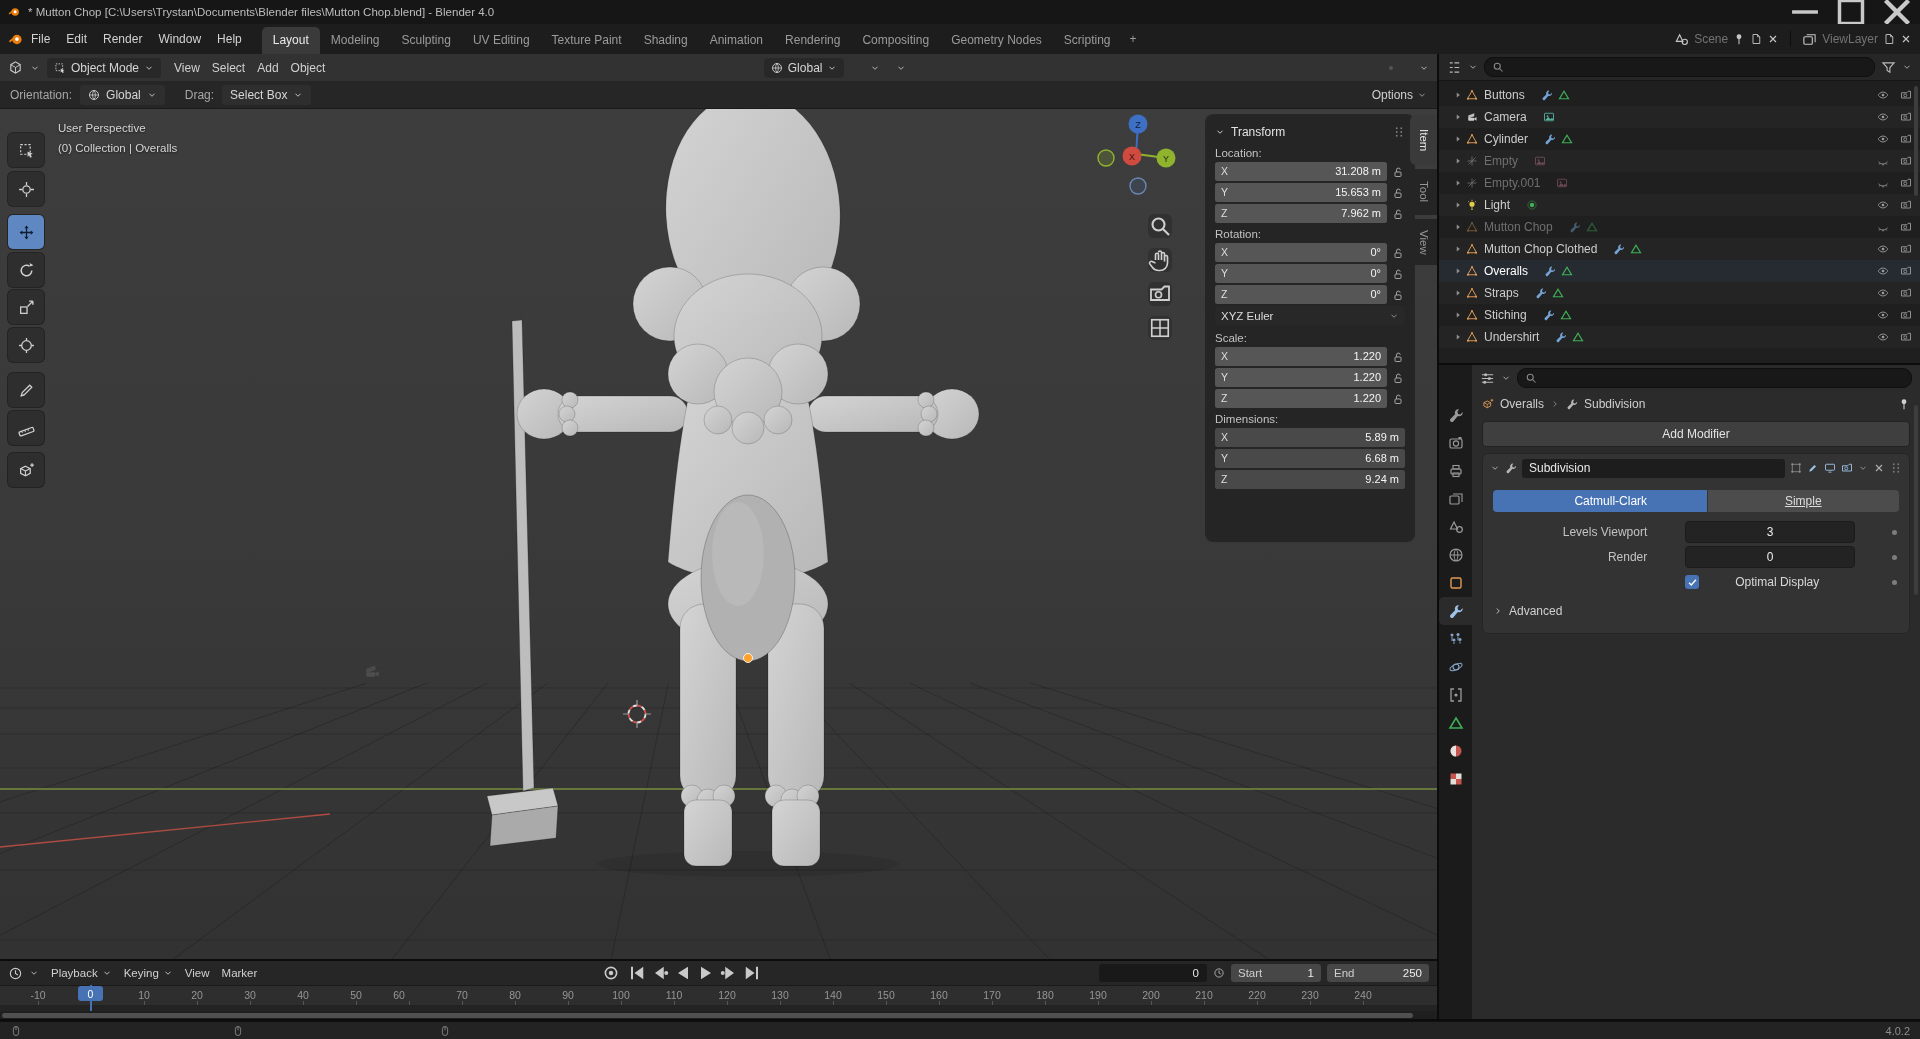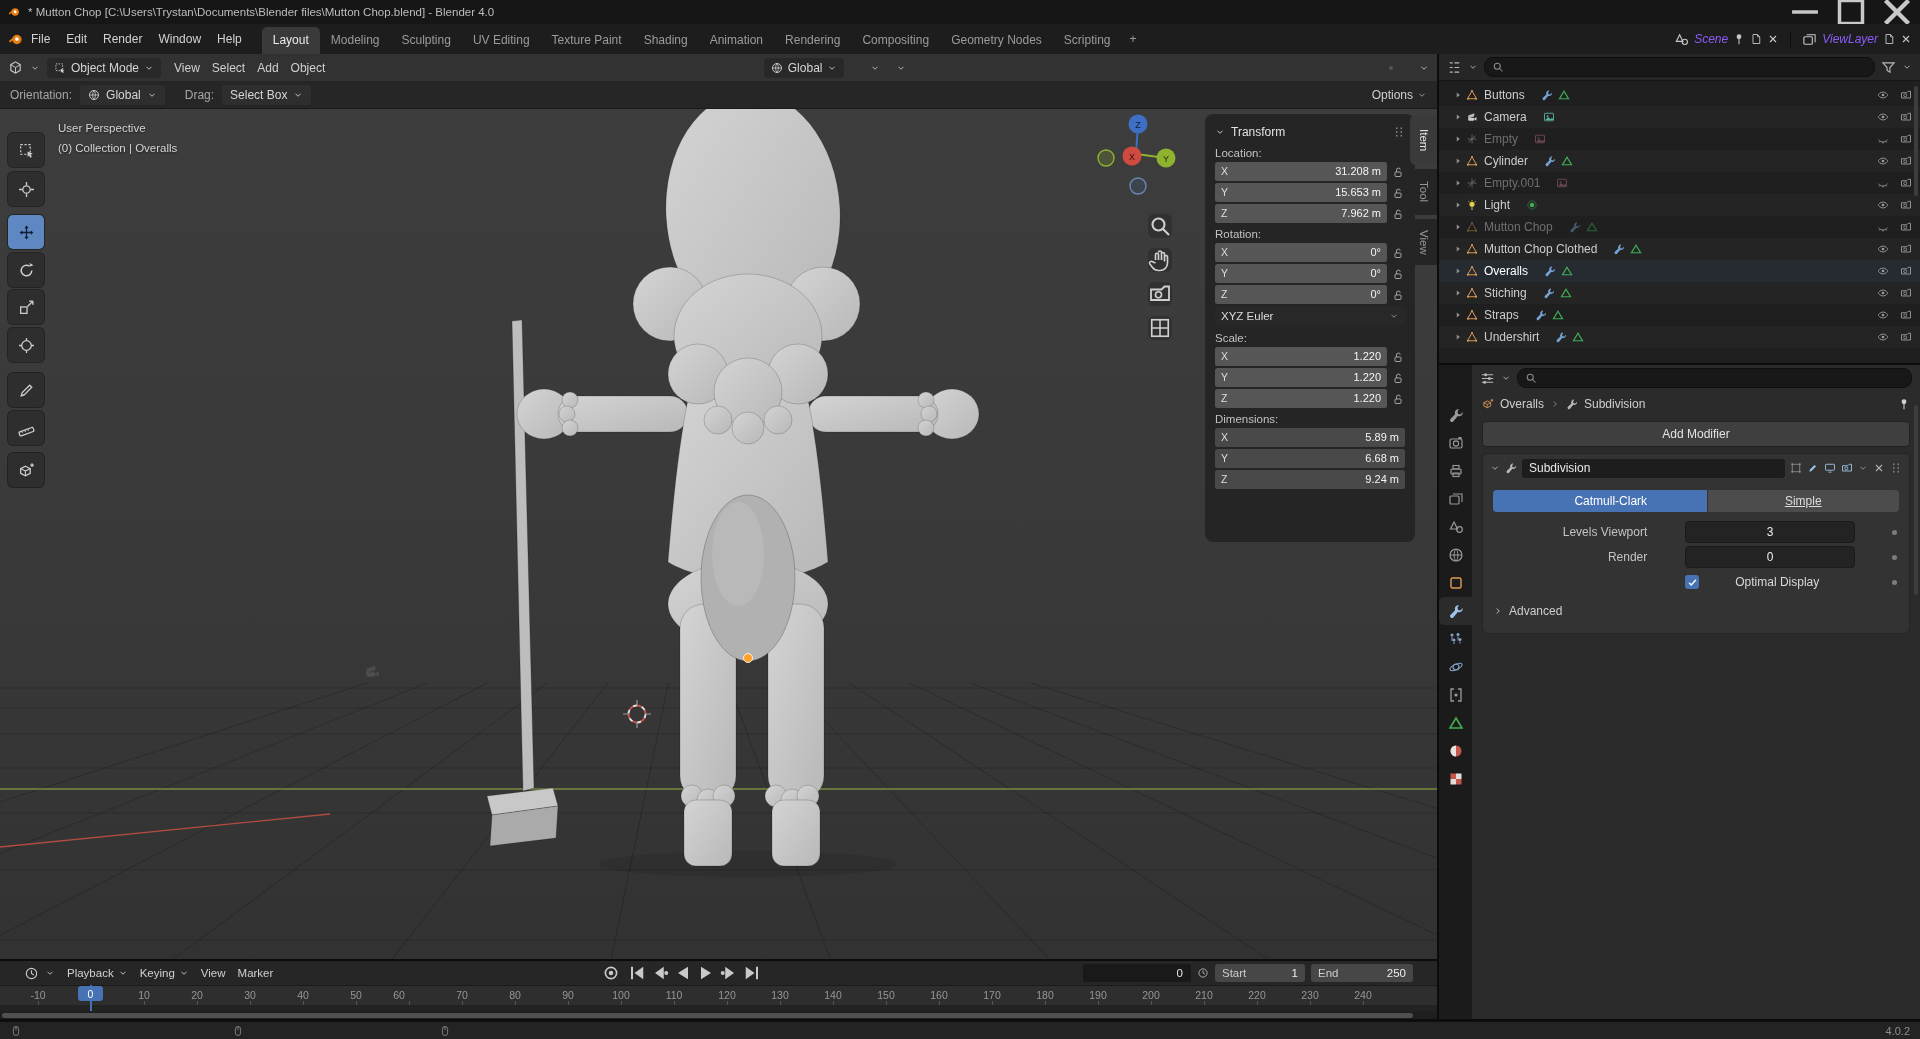--- a/index.html
+++ b/index.html
@@ -19,21 +19,21 @@
 
   
   .topbar{position:absolute;left:0;top:24px;right:0;height:30px;background:#1d1d1d;display:flex;
     align-items:center;padding:0 8px;border-bottom:1px solid #0e0e0e;}
   .menu-item{padding:4px 8px;border-radius:3px;color:#d2d2d2;}
   .ws-tabs{display:flex;align-items:flex-end;align-self:flex-end;margin-left:12px;height:100%;}
   .ws-tab{padding:6px 11px 7px;color:#9b9b9b;border-radius:5px 5px 0 0;white-space:nowrap;}
   .ws-tab.active{background:#3a3a3a;color:#eaeaea;}
   .ws-add{padding:6px 8px;color:#9b9b9b;}
   .topbar-right{margin-left:auto;display:flex;align-items:center;gap:5px;color:#c6c6c6;}
-  .topbar-right .lbl{color:#8b5cf6;font-style:italic;}
+  .topbar-right .lbl{color:#737373;}
   .tb-sep{width:1px;height:16px;background:#0e0e0e;margin:0 6px;}
 
   
   .vp-area{position:absolute;left:0;top:54px;width:1437px;height:905px;background:#3a3a3a;overflow:hidden;}
   .vp-header{position:absolute;left:0;top:0;right:0;height:27px;background:#323232;
     border-bottom:1px solid #222;display:flex;align-items:center;padding:0 8px;gap:7px;z-index:30;}
   .dropdown{display:flex;align-items:center;gap:5px;background:#282828;border-radius:4px;
     padding:3px 7px;color:#d6d6d6;white-space:nowrap;}
   .hmenu{padding:3px 6px;color:#d0d0d0;}
   .hcluster{display:flex;align-items:center;gap:6px;}
@@ -135,21 +135,21 @@
     display:flex;align-items:center;justify-content:center;color:#ececec;}
   .adot{width:5px;height:5px;border-radius:50%;background:#7d7d7d;margin-left:9px;margin-right:2px;}
   .checkbox{width:14px;height:14px;border-radius:3px;background:#545454;display:flex;align-items:center;
     justify-content:center;color:#fff;}
   .checkbox.checked{background:var(--c-accent,#4772b3);}
   .cb-label{margin-left:8px;color:#d8d8d8;}
   .adv-row{display:flex;align-items:center;gap:6px;height:24px;margin-top:6px;color:#cfcfcf;}
 
   
   .timeline{position:absolute;left:0;top:961px;width:1437px;height:58px;background:#262626;}
-  .tl-header{display:flex;align-items:center;height:24px;padding:0 24px;gap:6px;font-size:11.5px;}
+  .tl-header{display:flex;align-items:center;height:24px;padding:0 8px;gap:6px;font-size:11.5px;}
   .tl-menu{padding:2px 6px;color:#d0d0d0;display:flex;align-items:center;gap:4px;}
   .transport{display:flex;align-items:center;gap:3px;}
   .tr-btn{width:20px;height:18px;display:flex;align-items:center;justify-content:center;color:#c9c9c9;}
   .frame-field{width:92px;height:18px;background:#191919;border-radius:3px;display:flex;
     align-items:center;justify-content:flex-end;padding:0 8px;color:#e6e6e6;}
   .range-field{height:18px;background:#474747;border-radius:3px;display:flex;align-items:center;
     justify-content:space-between;padding:0 7px;color:#cdcdcd;gap:8px;}
   .ruler{position:absolute;left:0;top:24px;right:0;height:20px;background:#2e2e2e;
     border-top:1px solid #1a1a1a;}
   .rnum{position:absolute;top:3px;transform:translateX(-50%);font-size:10.5px;color:#969696;}
@@ -917,56 +917,20 @@
               </svg>
             </span>
             <span class="icon sm">
               <svg viewBox="0 0 16 16">
                 <path d="M2 5h7l2-2h3v9H2z" fill="none" stroke="currentColor" stroke-width="1.2"></path>
                 <circle cx="7" cy="8.5" r="2" fill="none" stroke="currentColor" stroke-width="1.1"></circle>
               </svg>
             </span>
           </span>
         </div>
-        <div class="ol-row dimmed">
-          <span class="exp icon xs">
-            <svg viewBox="0 0 16 16">
-              <path d="M6 4l5 4-5 4z" fill="currentColor"></path>
-            </svg>
-          </span>
-          <span class="icon sm obj-ic ">
-            <svg viewBox="0 0 16 16">
-              <path d="M8 2v12M2 8h12M3.5 12.5l9-9" stroke="currentColor" stroke-width="1.1"></path>
-            </svg>
-          </span>
-          <span class="lbl">Empty</span>
-          <span class="extras">
-            <span class="icon sm c-pink">
-              <svg viewBox="0 0 16 16">
-                <rect x="2" y="3" width="12" height="10" rx="1" fill="none" stroke="currentColor" stroke-width="1.2"></rect>
-                <circle cx="6" cy="7" r="1.2" fill="currentColor"></circle>
-                <path d="M3 12l4-4 3 3 2-2 2 3z" fill="currentColor"></path>
-              </svg>
-            </span>
-          </span>
-          <span class="rtoggles">
-            <span class="icon sm">
-              <svg viewBox="0 0 16 16">
-                <path d="M2 9c1.8 2 3.8 3 6 3s4.2-1 6-3" fill="none" stroke="currentColor" stroke-width="1.2"></path>
-                <path d="M4 11l-1 1.6M8 12v2M12 11l1 1.6" stroke="currentColor" stroke-width="1.1"></path>
-              </svg>
-            </span>
-            <span class="icon sm">
-              <svg viewBox="0 0 16 16">
-                <path d="M2 5h7l2-2h3v9H2z" fill="none" stroke="currentColor" stroke-width="1.2"></path>
-                <circle cx="7" cy="8.5" r="2" fill="none" stroke="currentColor" stroke-width="1.1"></circle>
-              </svg>
-            </span>
-          </span>
-        </div>
         <div class="ol-row">
           <span class="exp icon xs">
             <svg viewBox="0 0 16 16">
               <path d="M6 4l5 4-5 4z" fill="currentColor"></path>
             </svg>
           </span>
           <span class="icon sm obj-ic c-mesh">
             <svg viewBox="0 0 16 16">
               <path d="M8 2.5L14 13H2z" fill="none" stroke="currentColor" stroke-width="1.3"></path>
               <circle cx="8" cy="2.5" r="1.3" fill="currentColor"></circle>
@@ -1006,20 +970,56 @@
           <span class="exp icon xs">
             <svg viewBox="0 0 16 16">
               <path d="M6 4l5 4-5 4z" fill="currentColor"></path>
             </svg>
           </span>
           <span class="icon sm obj-ic ">
             <svg viewBox="0 0 16 16">
               <path d="M8 2v12M2 8h12M3.5 12.5l9-9" stroke="currentColor" stroke-width="1.1"></path>
             </svg>
           </span>
+          <span class="lbl">Empty</span>
+          <span class="extras">
+            <span class="icon sm c-pink">
+              <svg viewBox="0 0 16 16">
+                <rect x="2" y="3" width="12" height="10" rx="1" fill="none" stroke="currentColor" stroke-width="1.2"></rect>
+                <circle cx="6" cy="7" r="1.2" fill="currentColor"></circle>
+                <path d="M3 12l4-4 3 3 2-2 2 3z" fill="currentColor"></path>
+              </svg>
+            </span>
+          </span>
+          <span class="rtoggles">
+            <span class="icon sm">
+              <svg viewBox="0 0 16 16">
+                <path d="M2 9c1.8 2 3.8 3 6 3s4.2-1 6-3" fill="none" stroke="currentColor" stroke-width="1.2"></path>
+                <path d="M4 11l-1 1.6M8 12v2M12 11l1 1.6" stroke="currentColor" stroke-width="1.1"></path>
+              </svg>
+            </span>
+            <span class="icon sm">
+              <svg viewBox="0 0 16 16">
+                <path d="M2 5h7l2-2h3v9H2z" fill="none" stroke="currentColor" stroke-width="1.2"></path>
+                <circle cx="7" cy="8.5" r="2" fill="none" stroke="currentColor" stroke-width="1.1"></circle>
+              </svg>
+            </span>
+          </span>
+        </div>
+        <div class="ol-row dimmed">
+          <span class="exp icon xs">
+            <svg viewBox="0 0 16 16">
+              <path d="M6 4l5 4-5 4z" fill="currentColor"></path>
+            </svg>
+          </span>
+          <span class="icon sm obj-ic ">
+            <svg viewBox="0 0 16 16">
+              <path d="M8 2v12M2 8h12M3.5 12.5l9-9" stroke="currentColor" stroke-width="1.1"></path>
+            </svg>
+          </span>
           <span class="lbl">Empty.001</span>
           <span class="extras">
             <span class="icon sm c-pink">
               <svg viewBox="0 0 16 16">
                 <rect x="2" y="3" width="12" height="10" rx="1" fill="none" stroke="currentColor" stroke-width="1.2"></rect>
                 <circle cx="6" cy="7" r="1.2" fill="currentColor"></circle>
                 <path d="M3 12l4-4 3 3 2-2 2 3z" fill="currentColor"></path>
               </svg>
             </span>
           </span>
@@ -1207,21 +1207,21 @@
             </svg>
           </span>
           <span class="icon sm obj-ic c-mesh">
             <svg viewBox="0 0 16 16">
               <path d="M8 2.5L14 13H2z" fill="none" stroke="currentColor" stroke-width="1.3"></path>
               <circle cx="8" cy="2.5" r="1.3" fill="currentColor"></circle>
               <circle cx="2.5" cy="13" r="1.3" fill="currentColor"></circle>
               <circle cx="13.5" cy="13" r="1.3" fill="currentColor"></circle>
             </svg>
           </span>
-          <span class="lbl">Stiching</span>
+          <span class="lbl">Straps</span>
           <span class="extras">
             <span class="icon sm c-blue">
               <svg viewBox="0 0 16 16">
                 <path d="M11 2.2a3.6 3.6 0 0 0-3.9 5L2.6 11.7a1.9 1.9 0 1 0 2.7 2.7L9.8 9a3.6 3.6 0 0 0 4.9-3.9L12.4 7.4 10 6.9 9.5 4.5z" fill="currentColor"></path>
               </svg>
             </span>
             <span class="icon sm c-green">
               <svg viewBox="0 0 16 16">
                 <path d="M8 3L14 13H2z" fill="none" stroke="currentColor" stroke-width="1.6"></path>
               </svg>
@@ -1249,21 +1249,21 @@
             </svg>
           </span>
           <span class="icon sm obj-ic c-mesh">
             <svg viewBox="0 0 16 16">
               <path d="M8 2.5L14 13H2z" fill="none" stroke="currentColor" stroke-width="1.3"></path>
               <circle cx="8" cy="2.5" r="1.3" fill="currentColor"></circle>
               <circle cx="2.5" cy="13" r="1.3" fill="currentColor"></circle>
               <circle cx="13.5" cy="13" r="1.3" fill="currentColor"></circle>
             </svg>
           </span>
-          <span class="lbl">Straps</span>
+          <span class="lbl">Stiching</span>
           <span class="extras">
             <span class="icon sm c-blue">
               <svg viewBox="0 0 16 16">
                 <path d="M11 2.2a3.6 3.6 0 0 0-3.9 5L2.6 11.7a1.9 1.9 0 1 0 2.7 2.7L9.8 9a3.6 3.6 0 0 0 4.9-3.9L12.4 7.4 10 6.9 9.5 4.5z" fill="currentColor"></path>
               </svg>
             </span>
             <span class="icon sm c-green">
               <svg viewBox="0 0 16 16">
                 <path d="M8 3L14 13H2z" fill="none" stroke="currentColor" stroke-width="1.6"></path>
               </svg>

